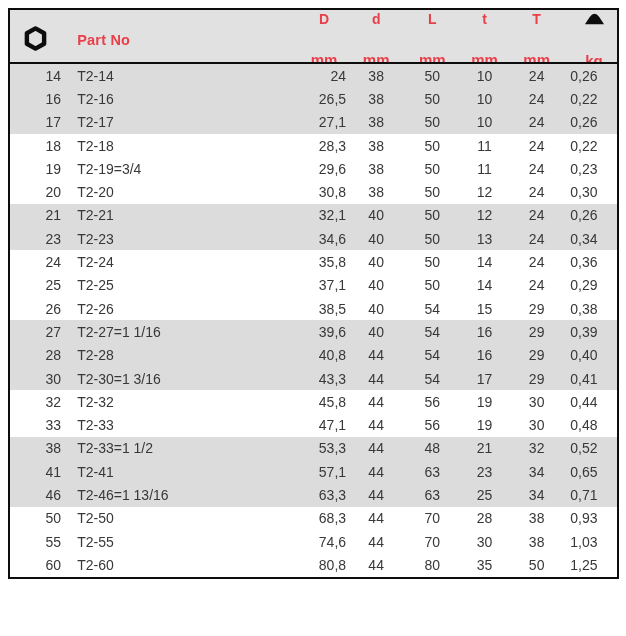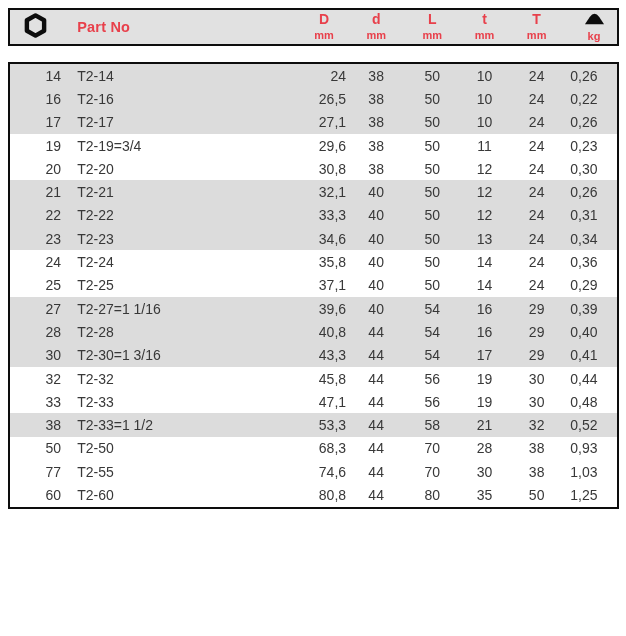--- a/index.html
+++ b/index.html
@@ -40,21 +40,21 @@
   }
   .hdr-tbl .part-label {
     font-size: 14.5px;
     letter-spacing: 0.2px;
   }
   .hcol {
     text-align: center;
     line-height: 1.25;
   }
   .hcol .letter { font-size: 14px; }
-  .hcol .unit   { font-size: 11px; }
+  .hcol .unit   { font-size: 15px; margin-top: 22px; }
   .hdr-D .hcol {
     display: inline-block;
     min-width: 36px;
   }
   .hdr-D { text-align: right; padding-right: 4px !important; }
   .hdr-kg { text-align: right; padding-right: 8px !important; text-decoration: underline; }
   .hdr-kg .hcol { display: inline-block; min-width: 30px; }
   .icon-wrap { display: block; text-align: center; }
   
   .body-tbl {
@@ -192,20 +192,30 @@
           <td class="col-size">17</td>
           <td class="col-part">T2-17</td>
           <td class="col-D">27,1</td>
           <td class="col-d">38</td>
           <td class="col-L">50</td>
           <td class="col-t">10</td>
           <td class="col-T">24</td>
           <td class="col-kg">0,26</td>
         </tr>
         <tr>
+          <td class="col-size">18</td>
+          <td class="col-part">T2-18</td>
+          <td class="col-D">28,3</td>
+          <td class="col-d">38</td>
+          <td class="col-L">50</td>
+          <td class="col-t">11</td>
+          <td class="col-T">24</td>
+          <td class="col-kg">0,22</td>
+        </tr>
+        <tr>
           <td class="col-size">19</td>
           <td class="col-part">T2-19=3/4</td>
           <td class="col-D">29,6</td>
           <td class="col-d">38</td>
           <td class="col-L">50</td>
           <td class="col-t">11</td>
           <td class="col-T">24</td>
           <td class="col-kg">0,23</td>
         </tr>
         <tr>
@@ -222,30 +232,20 @@
           <td class="col-size">21</td>
           <td class="col-part">T2-21</td>
           <td class="col-D">32,1</td>
           <td class="col-d">40</td>
           <td class="col-L">50</td>
           <td class="col-t">12</td>
           <td class="col-T">24</td>
           <td class="col-kg">0,26</td>
         </tr>
         <tr class="shaded">
-          <td class="col-size">22</td>
-          <td class="col-part">T2-22</td>
-          <td class="col-D">33,3</td>
-          <td class="col-d">40</td>
-          <td class="col-L">50</td>
-          <td class="col-t">12</td>
-          <td class="col-T">24</td>
-          <td class="col-kg">0,31</td>
-        </tr>
-        <tr class="shaded">
           <td class="col-size">23</td>
           <td class="col-part">T2-23</td>
           <td class="col-D">34,6</td>
           <td class="col-d">40</td>
           <td class="col-L">50</td>
           <td class="col-t">13</td>
           <td class="col-T">24</td>
           <td class="col-kg">0,34</td>
         </tr>
         <tr>
@@ -260,20 +260,30 @@
         </tr>
         <tr>
           <td class="col-size">25</td>
           <td class="col-part">T2-25</td>
           <td class="col-D">37,1</td>
           <td class="col-d">40</td>
           <td class="col-L">50</td>
           <td class="col-t">14</td>
           <td class="col-T">24</td>
           <td class="col-kg">0,29</td>
+        </tr>
+        <tr>
+          <td class="col-size">26</td>
+          <td class="col-part">T2-26</td>
+          <td class="col-D">38,5</td>
+          <td class="col-d">40</td>
+          <td class="col-L">54</td>
+          <td class="col-t">15</td>
+          <td class="col-T">29</td>
+          <td class="col-kg">0,38</td>
         </tr>
         <tr class="shaded">
           <td class="col-size">27</td>
           <td class="col-part">T2-27=1 1/16</td>
           <td class="col-D">39,6</td>
           <td class="col-d">40</td>
           <td class="col-L">54</td>
           <td class="col-t">16</td>
           <td class="col-T">29</td>
           <td class="col-kg">0,39</td>
@@ -316,37 +326,57 @@
           <td class="col-L">56</td>
           <td class="col-t">19</td>
           <td class="col-T">30</td>
           <td class="col-kg">0,48</td>
         </tr>
         <tr class="shaded">
           <td class="col-size">38</td>
           <td class="col-part">T2-33=1 1/2</td>
           <td class="col-D">53,3</td>
           <td class="col-d">44</td>
-          <td class="col-L">58</td>
+          <td class="col-L">48</td>
           <td class="col-t">21</td>
           <td class="col-T">32</td>
           <td class="col-kg">0,52</td>
+        </tr>
+        <tr class="shaded">
+          <td class="col-size">41</td>
+          <td class="col-part">T2-41</td>
+          <td class="col-D">57,1</td>
+          <td class="col-d">44</td>
+          <td class="col-L">63</td>
+          <td class="col-t">23</td>
+          <td class="col-T">34</td>
+          <td class="col-kg">0,65</td>
+        </tr>
+        <tr class="shaded">
+          <td class="col-size">46</td>
+          <td class="col-part">T2-46=1 13/16</td>
+          <td class="col-D">63,3</td>
+          <td class="col-d">44</td>
+          <td class="col-L">63</td>
+          <td class="col-t">25</td>
+          <td class="col-T">34</td>
+          <td class="col-kg">0,71</td>
         </tr>
         <tr>
           <td class="col-size">50</td>
           <td class="col-part">T2-50</td>
           <td class="col-D">68,3</td>
           <td class="col-d">44</td>
           <td class="col-L">70</td>
           <td class="col-t">28</td>
           <td class="col-T">38</td>
           <td class="col-kg">0,93</td>
         </tr>
         <tr>
-          <td class="col-size">77</td>
+          <td class="col-size">55</td>
           <td class="col-part">T2-55</td>
           <td class="col-D">74,6</td>
           <td class="col-d">44</td>
           <td class="col-L">70</td>
           <td class="col-t">30</td>
           <td class="col-T">38</td>
           <td class="col-kg">1,03</td>
         </tr>
         <tr>
           <td class="col-size">60</td>

